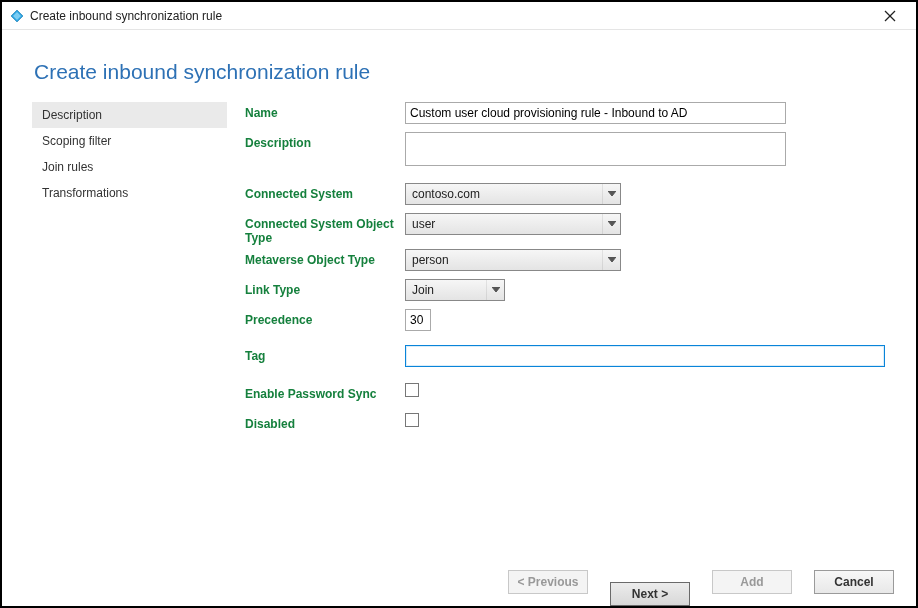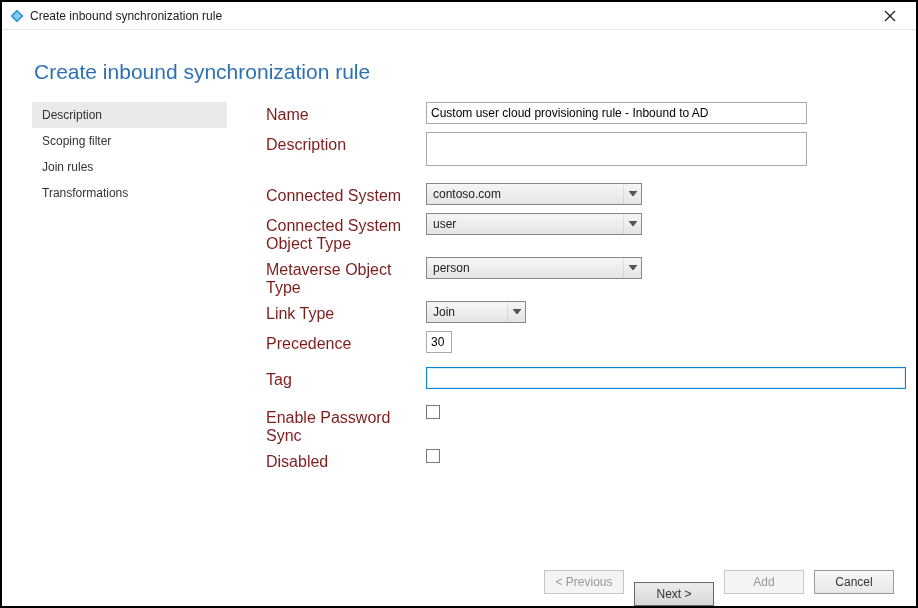--- a/index.html
+++ b/index.html
@@ -42,36 +42,37 @@
     position:absolute; top:28px; left:0; right:0; bottom:48px;
     padding: 24px 30px 0 30px;
   }
   .page-title {
     font-size:21px;
     font-weight:400;
     color:#2d71b5;
     margin: 6px 0 18px 2px;
   }
 
-  .layout { display:flex;gap:21px; }
+  .layout { display:flex; }
   .sidebar { width:195px; flex:0 0 195px; }
   .sidebar-item {
     padding: 6px 10px;
     color:#333;
     cursor:pointer;
     font-size:12px;
   }
   .sidebar-item.active { background:#eaeaea; }
 
   .form-area { flex:1; padding-left: 18px; }
   .row { display:flex; align-items:flex-start; margin-bottom:4px; min-height:26px; }
   .row .label {
     width:160px; flex:0 0 160px;
-    font-size:16px; color:#7f1d1d;
+    font-size:12px; color:#15803d;
     padding-top:4px;
+    font-weight:bold;
   }
   .row .field { flex:1; }
 
   input[type=text].txt, textarea.txt {
     width: 381px;
     border:1px solid #aaa;
     font: inherit;
     padding:3px 4px;
     background:#fff;
   }
@@ -107,22 +108,23 @@
     background:#fff;
     display:inline-block;
     cursor:pointer;
   }
 
   
   .footer {
     position:absolute; left:0; right:0; bottom:0;
     height:48px;
     display:flex; align-items:center; justify-content:flex-end;
-    gap:10px;
+    gap:22px;
     padding: 0 22px;
+    font-weight: bold;
   }
   .btn {
     min-width:80px; height:24px;
     border:1px solid #9a9a9a;
     background: linear-gradient(#f7f7f7,#e8e8e8);
     font:inherit; font-size:12px;
     color:#333;
     cursor:pointer;
   }
   .btn:disabled, .btn[aria-disabled="true"] {

